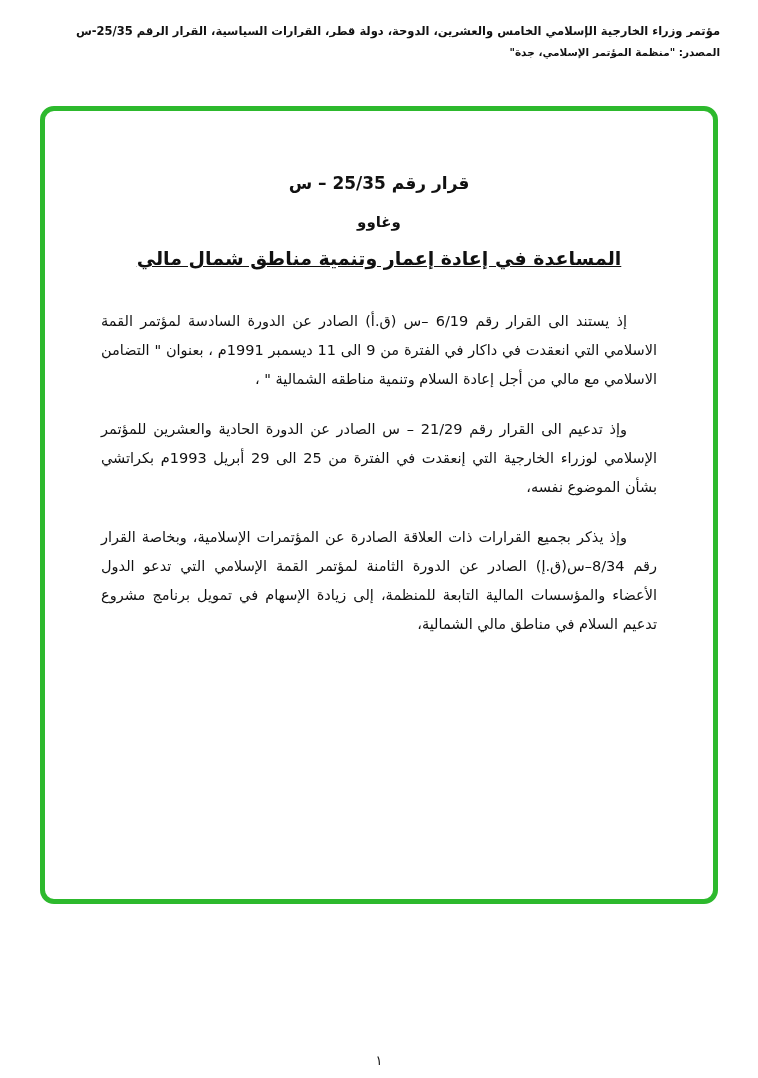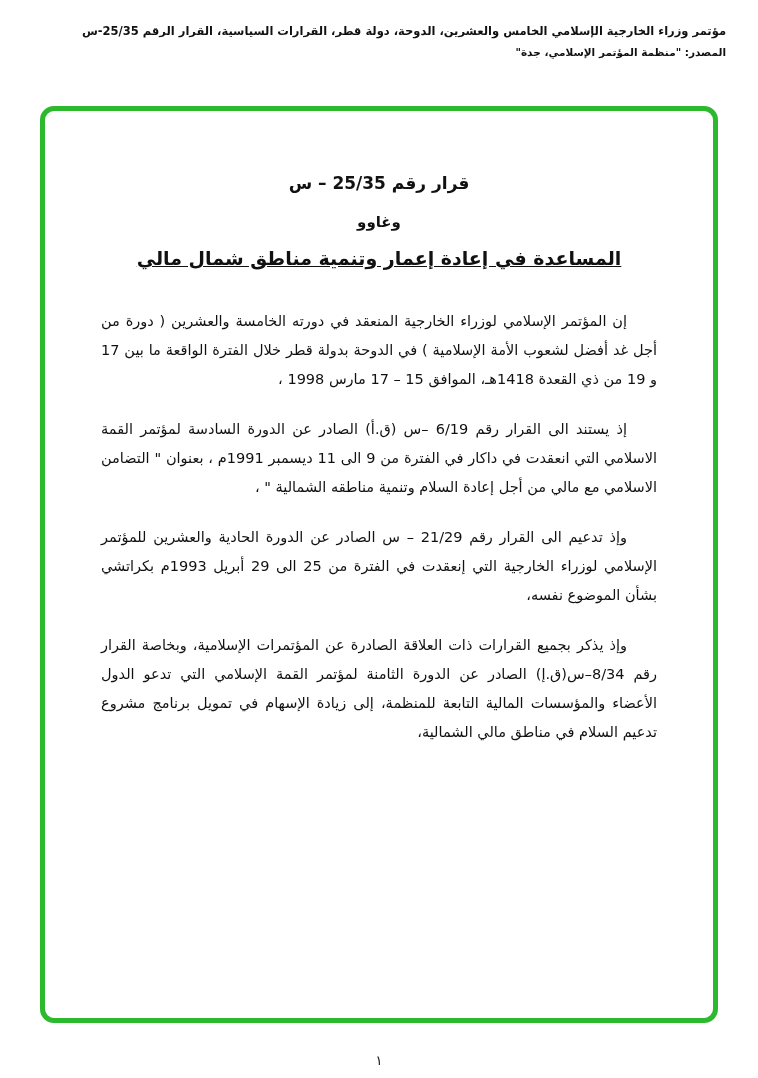--- a/index.html
+++ b/index.html
@@ -12,21 +12,21 @@
     position: relative;
     width: 758px;
     height: 1078px;
     background: #ffffff;
     overflow: hidden;
   }
   
   .page-header {
     position: absolute;
     top: 24px;
-    right: 32px;
+    right: 38px;
     left: 38px;
     direction: rtl;
     text-align: right;
     color: #111;
   }
   .header-line1 {
     font-size: 11.5px;
     font-weight: bold;
     letter-spacing: 0.1px;
   }
@@ -34,21 +34,21 @@
     margin-top: 8px;
     font-size: 10.5px;
     font-weight: bold;
   }
   
   .green-box {
     position: absolute;
     top: 106px;
     left: 40px;
     width: 678px;
-    height: 917px;
+    height: 798px;
     box-sizing: border-box;
     border: 5px solid #2db92d;
     border-radius: 14px;
     padding: 62px 56px 0 56px;
     direction: rtl;
     color: #111;
   }
   .title-block {
     text-align: center;
   }
@@ -102,21 +102,20 @@
 
   <div class="green-box" style="border-color: rgb(45, 185, 45);">
 
     <div class="title-block">
       <div class="res-title">قرار رقم 25/35 – س</div>
       <div class="res-subtitle">وغاوو</div>
       <div class="res-subject">المساعدة في إعادة إعمار وتنمية مناطق شمال مالي</div>
     </div>
 
     <div class="body-text">
-      <p class="para"><span class="lead"></span><span>إن المؤتمر الإسلامي لوزراء الخارجية المنعقد في دورته الخامسة والعشرين ( دورة من أجل غد أفضل لشعوب الأمة الإسلامية ) في الدوحة بدولة قطر خلال الفترة الواقعة ما بين 17 و 19 من ذي القعدة 1418هـ، الموافق 15 – 17 مارس 1998 ،</span></p>
       <p class="para"><span class="lead">إذ يستند</span><span> الى القرار رقم 6/19 –س (ق.أ) الصادر عن الدورة السادسة لمؤتمر القمة الاسلامي التي انعقدت في داكار في الفترة من 9 الى 11 ديسمبر 1991م ، بعنوان " التضامن الاسلامي مع مالي من أجل إعادة السلام وتنمية مناطقه الشمالية " ،</span></p>
       <p class="para"><span class="lead">وإذ تدعيم</span><span> الى القرار رقم 21/29 – س الصادر عن الدورة الحادية والعشرين للمؤتمر الإسلامي لوزراء الخارجية التي إنعقدت في الفترة من 25 الى 29 أبريل 1993م بكراتشي بشأن الموضوع نفسه،</span></p>
       <p class="para"><span class="lead">وإذ يذكر</span><span> بجميع القرارات ذات العلاقة الصادرة عن المؤتمرات الإسلامية، وبخاصة القرار رقم 8/34–س(ق.إ) الصادر عن الدورة الثامنة لمؤتمر القمة الإسلامي التي تدعو الدول الأعضاء والمؤسسات المالية التابعة للمنظمة، إلى زيادة الإسهام في تمويل برنامج مشروع تدعيم السلام في مناطق مالي الشمالية،</span></p>
     </div>
 
   </div>
 
   <div class="page-footer">١</div>
 
 </div>

